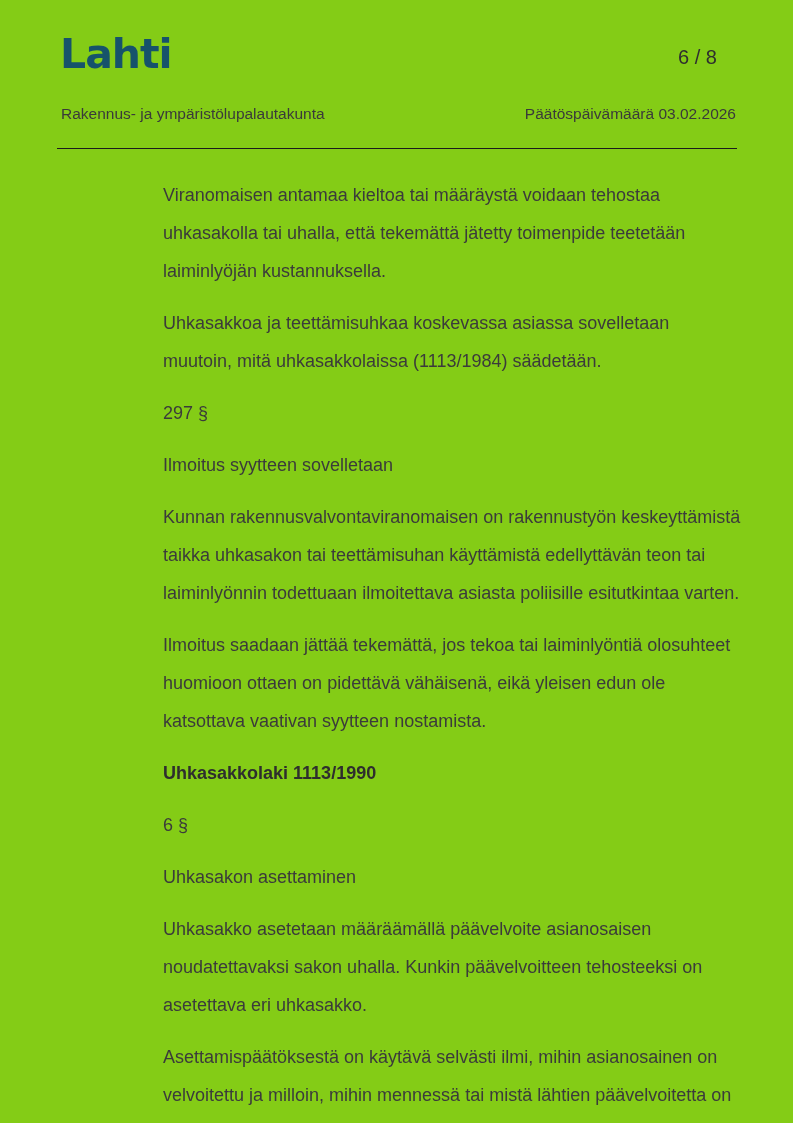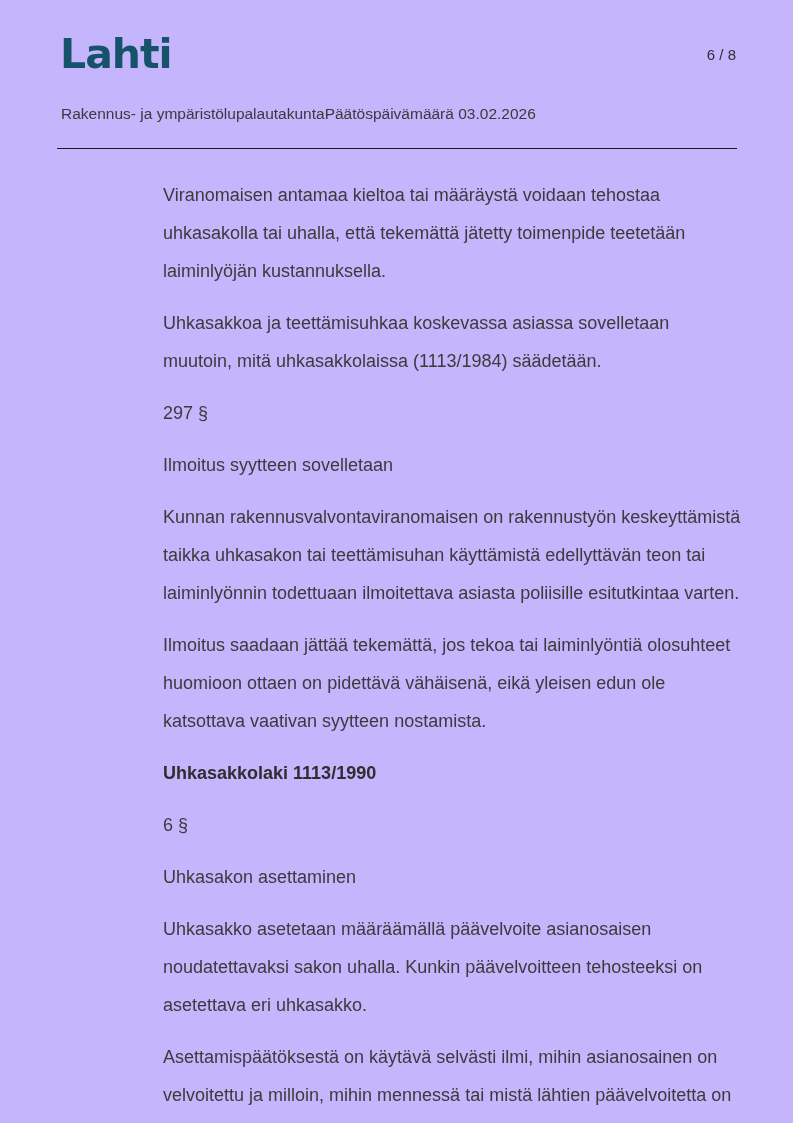--- a/index.html
+++ b/index.html
@@ -8,46 +8,47 @@
     width: 793px;
     height: 1123px;
     position: relative;
     font-family: "Liberation Sans", sans-serif;
     color: #3b3b3b;
     overflow: hidden;
   }
   .page {
     position: absolute;
     inset: 0;
-    background: #c4b5fd;
+    background: #84cc16;
   }
   .logo {
     position: absolute;
     left: 60px;
     top: 34px;
     font-family: "DejaVu Sans", sans-serif;
     font-weight: 800;
     font-size: 41px;
     letter-spacing: -1px;
     color: #16536b;
     line-height: 1;
   }
   .page-number {
     position: absolute;
-    right: 57px;
+    right: 76px;
     top: 46px;
-    font-size: 15px;
+    font-size: 20px;
     color: #2f2f2f;
   }
   .header-row {
     position: absolute;
     left: 61px;
     right: 57px;
     top: 105px;
     display: flex;
+    justify-content: space-between;
     align-items: baseline;
     font-size: 15.5px;
     color: #3a3a3a;
   }
   .header-divider {
     position: absolute;
     left: 57px;
     right: 56px;
     top: 148px;
     border-top: 1.6px solid #1c1c1c;

